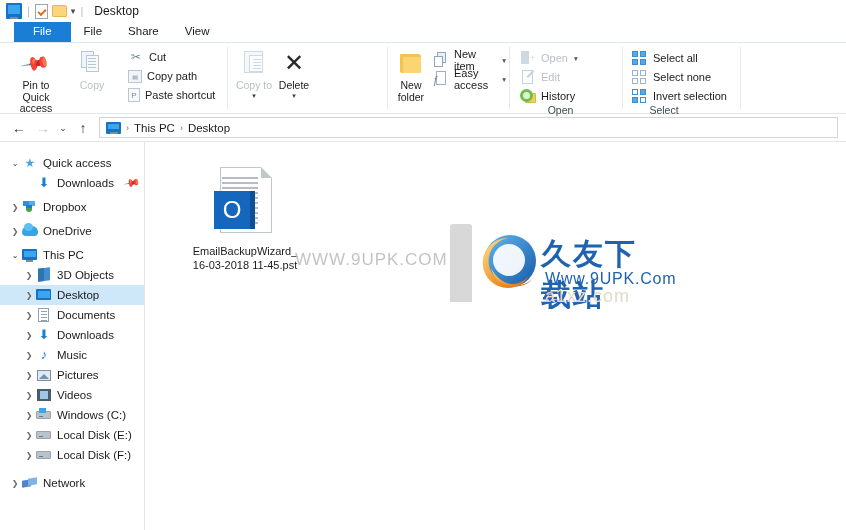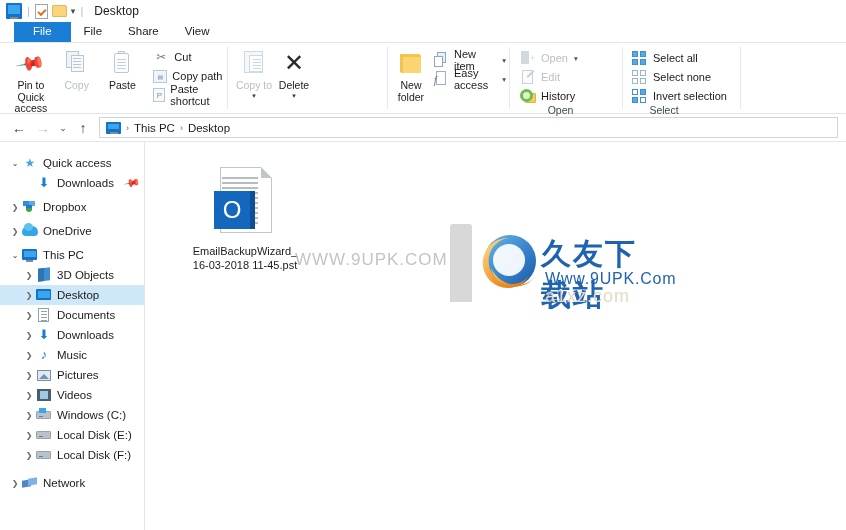--- a/index.html
+++ b/index.html
@@ -237,30 +237,20 @@
         <div class="bigbtn dim">
           <div class="bi">
             <span class="g-copy">
                 <span class="p1"></span>
                 <span class="p2"></span>
                 <i></i>
               </span>
           </div>
           <div class="cap">Copy</div>
         </div>
-        <div class="bigbtn">
-          <div class="bi">
-            <span class="g-paste">
-                <span class="tab2"></span>
-                <span class="clip"></span>
-                <i></i>
-              </span>
-          </div>
-          <div class="cap">Paste</div>
-        </div>
         <div class="smallcol" style="margin-left:8px">
           <div class="smallbtn">
             <span class="si" style="text-align:center;font-size:12px;color:#6e7d8b;line-height:16px;">✂</span>
             <span>Cut</span>
           </div>
           <div class="smallbtn">
             <span class="si" style="border:1px solid #b9c7d4;background:#eef4f9;width:14px;height:13px;font-size:6px;color:#7d8d9b;text-align:center;line-height:13px;">▤</span>
             <span>Copy path</span>
           </div>
           <div class="smallbtn">

